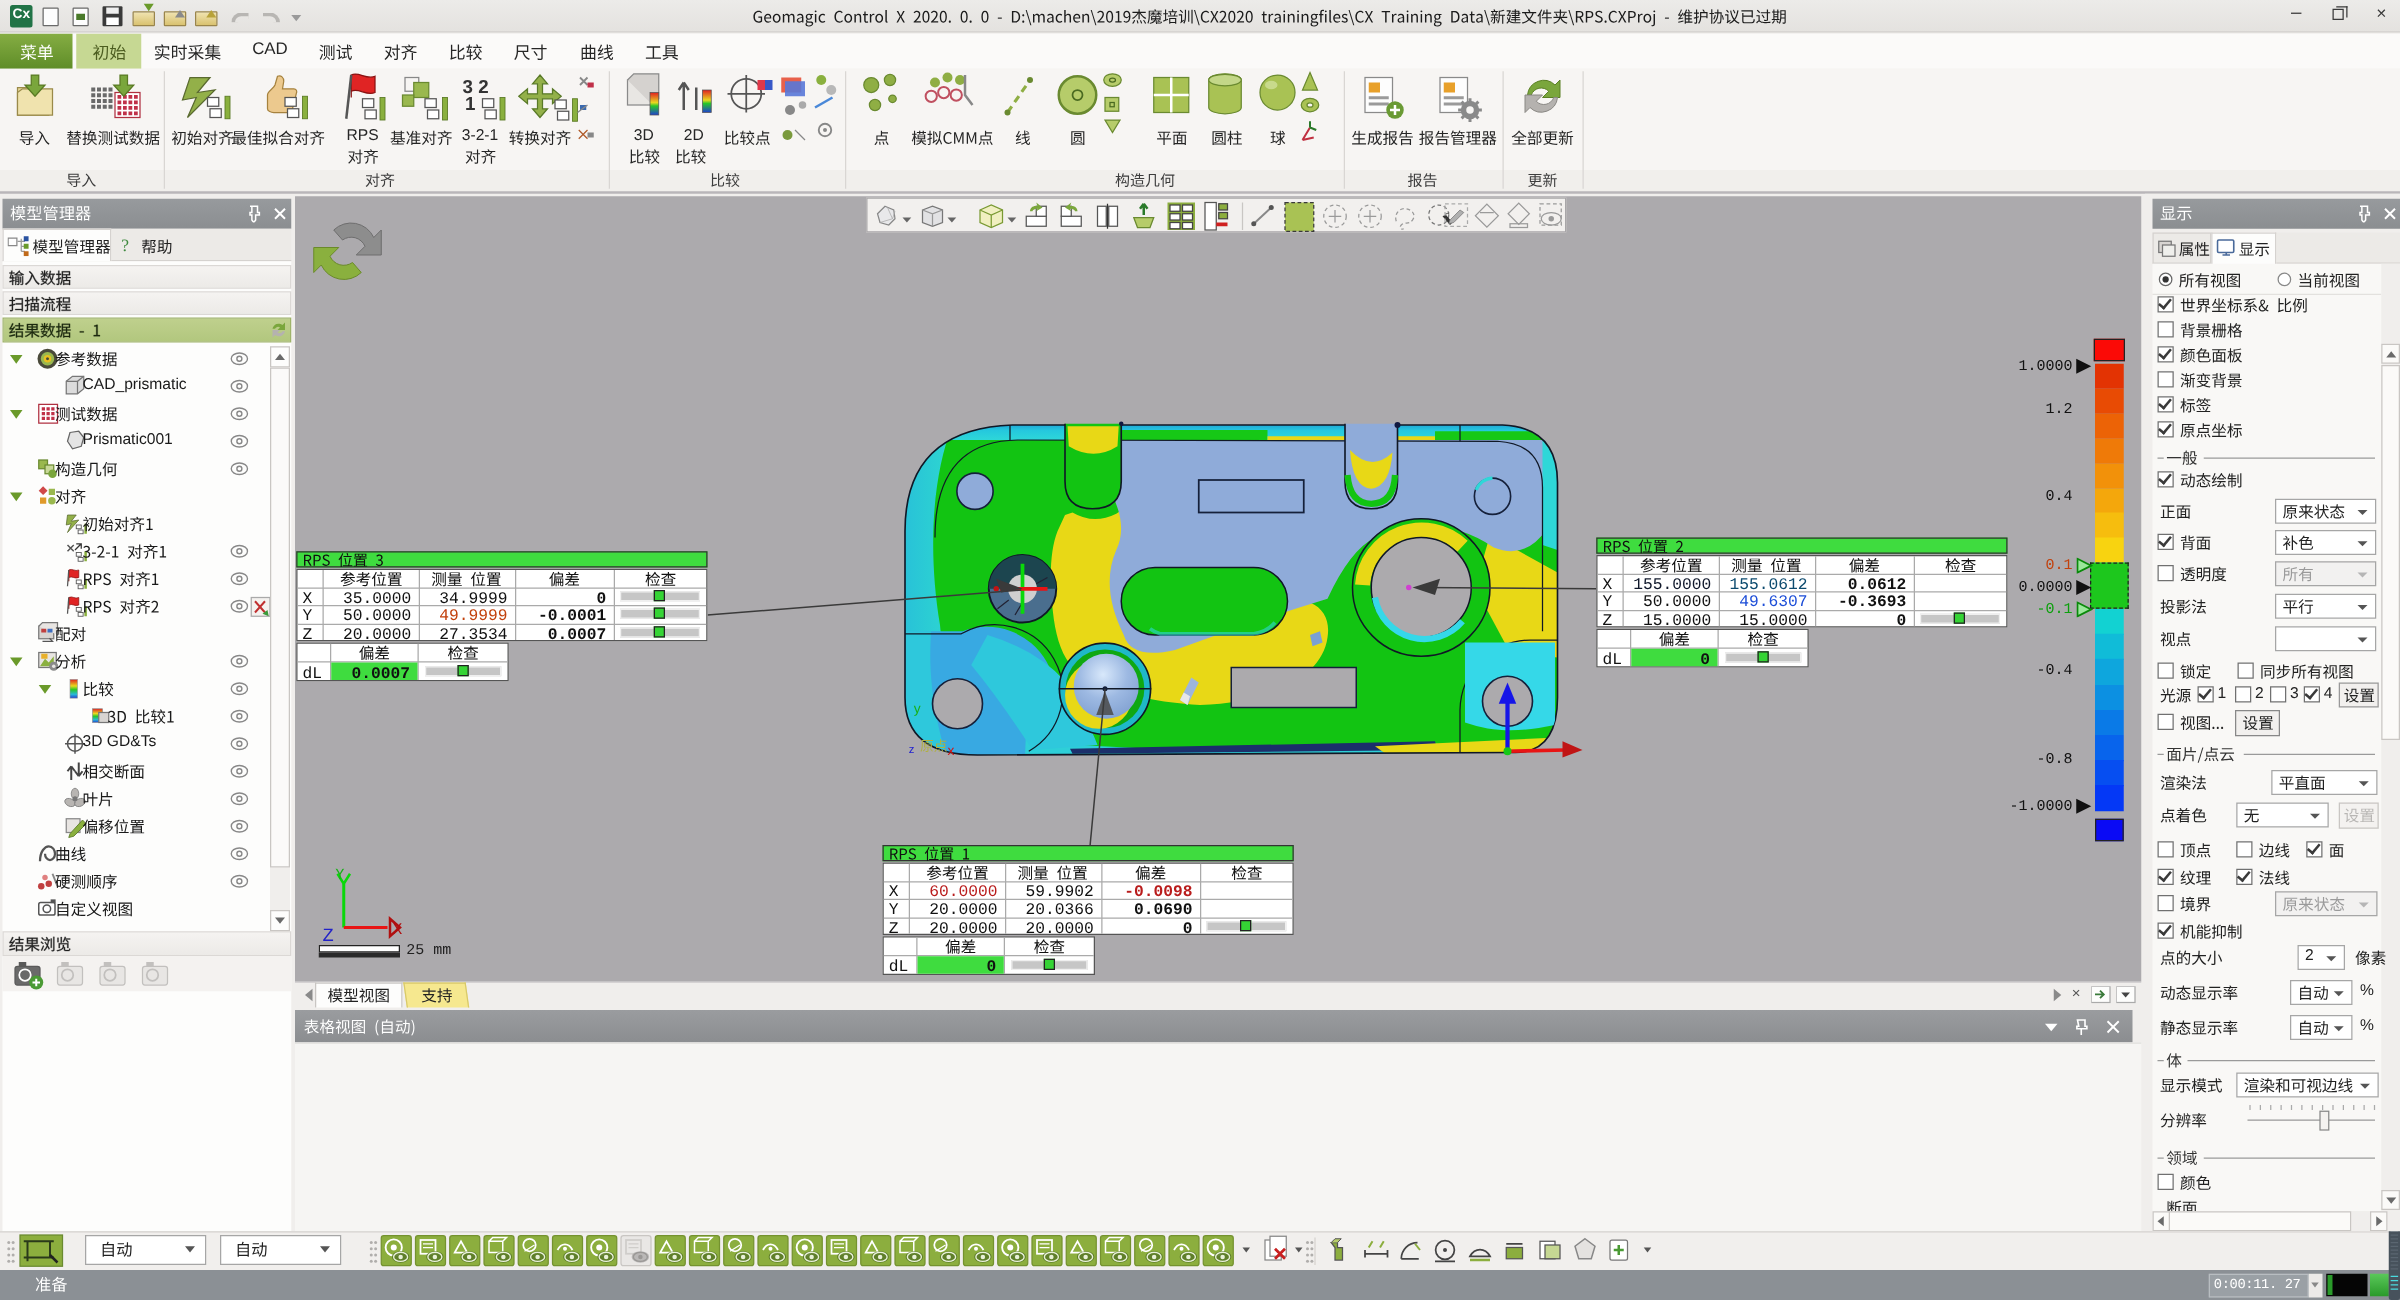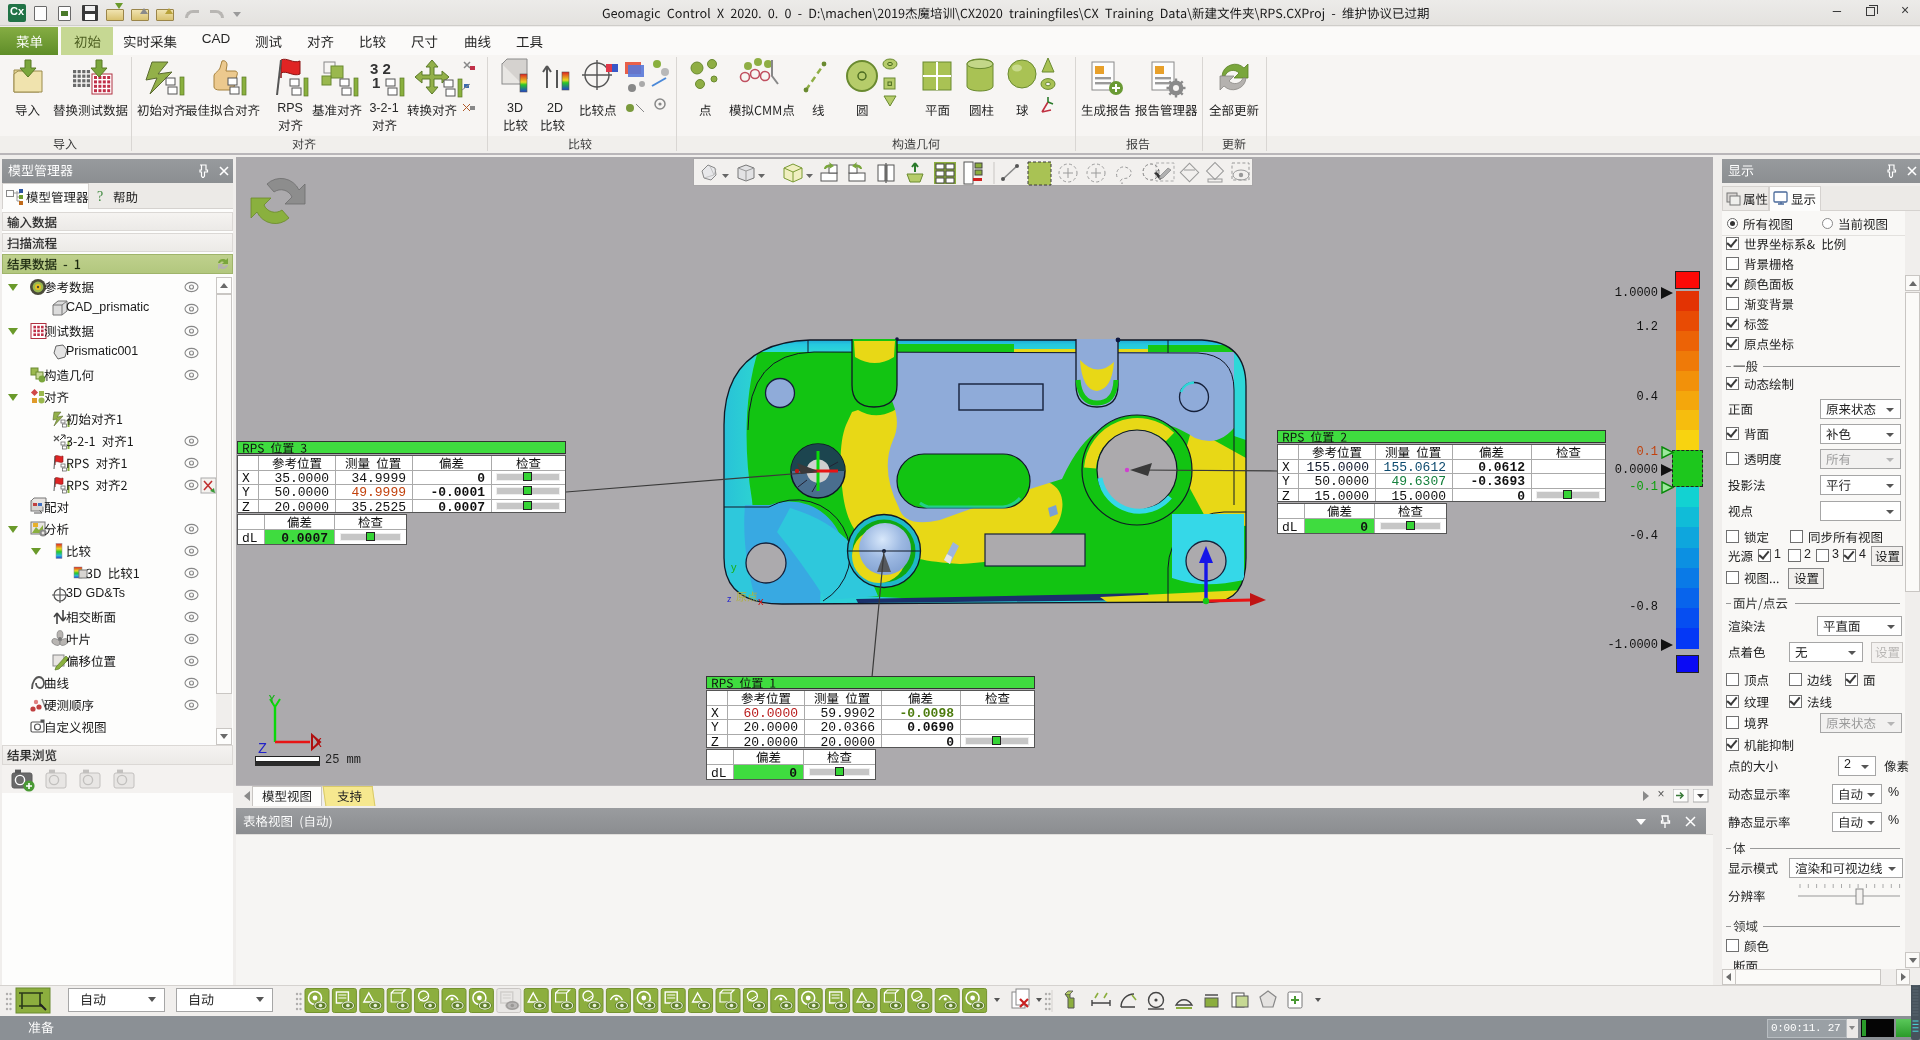--- a/index.html
+++ b/index.html
@@ -689,21 +689,21 @@
     <div class="ab" style="left:259px;top:31.6px;width:64px;height:8px;background:#c6c6c6;border:1px solid #efefef"></div>
     <div class="ab" style="left:286.0px;top:30.6px;width:9px;height:9px;background:#35d435;border:1.5px solid #222"></div>
     <span class="ht" style="left:5px;top:44.2px;font:13px 'Liberation Mono';color:#111">Y</span>
     <span class="ht" style="left:21px;top:44.2px;width:71px;text-align:right;font:13px 'Liberation Mono';color:#111">50.0000</span>
     <span class="ht" style="left:98px;top:44.2px;width:71px;text-align:right;font:13px 'Liberation Mono';color:#c2410c">49.9999</span>
     <span class="ht" style="left:175px;top:44.2px;width:73px;text-align:right;font:bold 13px 'Liberation Mono';color:#111">-0.0001</span>
     <div class="ab" style="left:259px;top:46.2px;width:64px;height:8px;background:#c6c6c6;border:1px solid #efefef"></div>
     <div class="ab" style="left:286.0px;top:45.2px;width:9px;height:9px;background:#35d435;border:1.5px solid #222"></div>
     <span class="ht" style="left:5px;top:58.8px;font:13px 'Liberation Mono';color:#111">Z</span>
     <span class="ht" style="left:21px;top:58.8px;width:71px;text-align:right;font:13px 'Liberation Mono';color:#111">20.0000</span>
-    <span class="ht" style="left:98px;top:58.8px;width:71px;text-align:right;font:13px 'Liberation Mono';color:#111">35.2525</span>
+    <span class="ht" style="left:98px;top:58.8px;width:71px;text-align:right;font:13px 'Liberation Mono';color:#111">27.3534</span>
     <span class="ht" style="left:175px;top:58.8px;width:73px;text-align:right;font:bold 13px 'Liberation Mono';color:#111">0.0007</span>
     <div class="ab" style="left:259px;top:60.8px;width:64px;height:8px;background:#c6c6c6;border:1px solid #efefef"></div>
     <div class="ab" style="left:286.0px;top:59.8px;width:9px;height:9px;background:#35d435;border:1.5px solid #222"></div>
     <div class="ab" style="left:0;top:73.4px;width:170px;height:30.2px;background:#fff;border:1px solid #555"></div>
     <div class="ab" style="left:1px;top:88.0px;width:168px;height:1px;background:#aaa"></div>
     <div class="ab" style="left:27px;top:74.4px;width:1px;height:28.2px;background:#aaa"></div>
     <div class="ab" style="left:97px;top:74.4px;width:1px;height:28.2px;background:#aaa"></div>
     <span class="ht" style="left:5px;top:90.0px;font:13px 'Liberation Mono';color:#111">dL</span>
     <div class="ab" style="left:28px;top:89.0px;width:69px;height:13.6px;background:#3fdc3f"></div>
     <span class="ht" style="left:27px;top:90.0px;width:64px;text-align:right;font:bold 13px 'Liberation Mono';color:#111">0.0007</span>
@@ -719,21 +719,21 @@
     <div class="ab" style="left:21px;top:15px;width:1px;height:56.4px;background:#aaa"></div>
     <div class="ab" style="left:98px;top:15px;width:1px;height:56.4px;background:#aaa"></div>
     <div class="ab" style="left:175px;top:15px;width:1px;height:56.4px;background:#aaa"></div>
     <div class="ab" style="left:254px;top:15px;width:1px;height:56.4px;background:#aaa"></div>
     <span class="ht" style="left:5px;top:29.6px;font:13px 'Liberation Mono';color:#111">X</span>
     <span class="ht" style="left:21px;top:29.6px;width:71px;text-align:right;font:13px 'Liberation Mono';color:#0f172a">155.0000</span>
     <span class="ht" style="left:98px;top:29.6px;width:71px;text-align:right;font:13px 'Liberation Mono';color:#0c4a6e">155.0612</span>
     <span class="ht" style="left:175px;top:29.6px;width:73px;text-align:right;font:bold 13px 'Liberation Mono';color:#111">0.0612</span>
     <span class="ht" style="left:5px;top:44.2px;font:13px 'Liberation Mono';color:#111">Y</span>
     <span class="ht" style="left:21px;top:44.2px;width:71px;text-align:right;font:13px 'Liberation Mono';color:#111">50.0000</span>
-    <span class="ht" style="left:98px;top:44.2px;width:71px;text-align:right;font:13px 'Liberation Mono';color:#15803d">49.6307</span>
+    <span class="ht" style="left:98px;top:44.2px;width:71px;text-align:right;font:13px 'Liberation Mono';color:#1d4ed8">49.6307</span>
     <span class="ht" style="left:175px;top:44.2px;width:73px;text-align:right;font:bold 13px 'Liberation Mono';color:#111">-0.3693</span>
     <span class="ht" style="left:5px;top:58.8px;font:13px 'Liberation Mono';color:#111">Z</span>
     <span class="ht" style="left:21px;top:58.8px;width:71px;text-align:right;font:13px 'Liberation Mono';color:#111">15.0000</span>
     <span class="ht" style="left:98px;top:58.8px;width:71px;text-align:right;font:13px 'Liberation Mono';color:#111">15.0000</span>
     <span class="ht" style="left:175px;top:58.8px;width:73px;text-align:right;font:bold 13px 'Liberation Mono';color:#111">0</span>
     <div class="ab" style="left:259px;top:60.8px;width:64px;height:8px;background:#c6c6c6;border:1px solid #efefef"></div>
     <div class="ab" style="left:286.0px;top:59.8px;width:9px;height:9px;background:#35d435;border:1.5px solid #222"></div>
     <div class="ab" style="left:0;top:73.4px;width:170px;height:30.2px;background:#fff;border:1px solid #555"></div>
     <div class="ab" style="left:1px;top:88.0px;width:168px;height:1px;background:#aaa"></div>
     <div class="ab" style="left:27px;top:74.4px;width:1px;height:28.2px;background:#aaa"></div>
@@ -750,21 +750,21 @@
     <div class="ab" style="left:1px;top:28.6px;width:327px;height:1px;background:#aaa"></div>
     <div class="ab" style="left:1px;top:43.2px;width:327px;height:1px;background:#aaa"></div>
     <div class="ab" style="left:1px;top:57.8px;width:327px;height:1px;background:#aaa"></div>
     <div class="ab" style="left:21px;top:15px;width:1px;height:56.4px;background:#aaa"></div>
     <div class="ab" style="left:98px;top:15px;width:1px;height:56.4px;background:#aaa"></div>
     <div class="ab" style="left:175px;top:15px;width:1px;height:56.4px;background:#aaa"></div>
     <div class="ab" style="left:254px;top:15px;width:1px;height:56.4px;background:#aaa"></div>
     <span class="ht" style="left:5px;top:29.6px;font:13px 'Liberation Mono';color:#111">X</span>
     <span class="ht" style="left:21px;top:29.6px;width:71px;text-align:right;font:13px 'Liberation Mono';color:#b91c1c">60.0000</span>
     <span class="ht" style="left:98px;top:29.6px;width:71px;text-align:right;font:13px 'Liberation Mono';color:#111">59.9902</span>
-    <span class="ht" style="left:175px;top:29.6px;width:73px;text-align:right;font:bold 13px 'Liberation Mono';color:#4d7c0f">-0.0098</span>
+    <span class="ht" style="left:175px;top:29.6px;width:73px;text-align:right;font:bold 13px 'Liberation Mono';color:#b91c1c">-0.0098</span>
     <span class="ht" style="left:5px;top:44.2px;font:13px 'Liberation Mono';color:#111">Y</span>
     <span class="ht" style="left:21px;top:44.2px;width:71px;text-align:right;font:13px 'Liberation Mono';color:#111">20.0000</span>
     <span class="ht" style="left:98px;top:44.2px;width:71px;text-align:right;font:13px 'Liberation Mono';color:#111">20.0366</span>
     <span class="ht" style="left:175px;top:44.2px;width:73px;text-align:right;font:bold 13px 'Liberation Mono';color:#111">0.0690</span>
     <span class="ht" style="left:5px;top:58.8px;font:13px 'Liberation Mono';color:#111">Z</span>
     <span class="ht" style="left:21px;top:58.8px;width:71px;text-align:right;font:13px 'Liberation Mono';color:#111">20.0000</span>
     <span class="ht" style="left:98px;top:58.8px;width:71px;text-align:right;font:13px 'Liberation Mono';color:#111">20.0000</span>
     <span class="ht" style="left:175px;top:58.8px;width:73px;text-align:right;font:bold 13px 'Liberation Mono';color:#111">0</span>
     <div class="ab" style="left:259px;top:60.8px;width:64px;height:8px;background:#c6c6c6;border:1px solid #efefef"></div>
     <div class="ab" style="left:286.0px;top:59.8px;width:9px;height:9px;background:#35d435;border:1.5px solid #222"></div>

